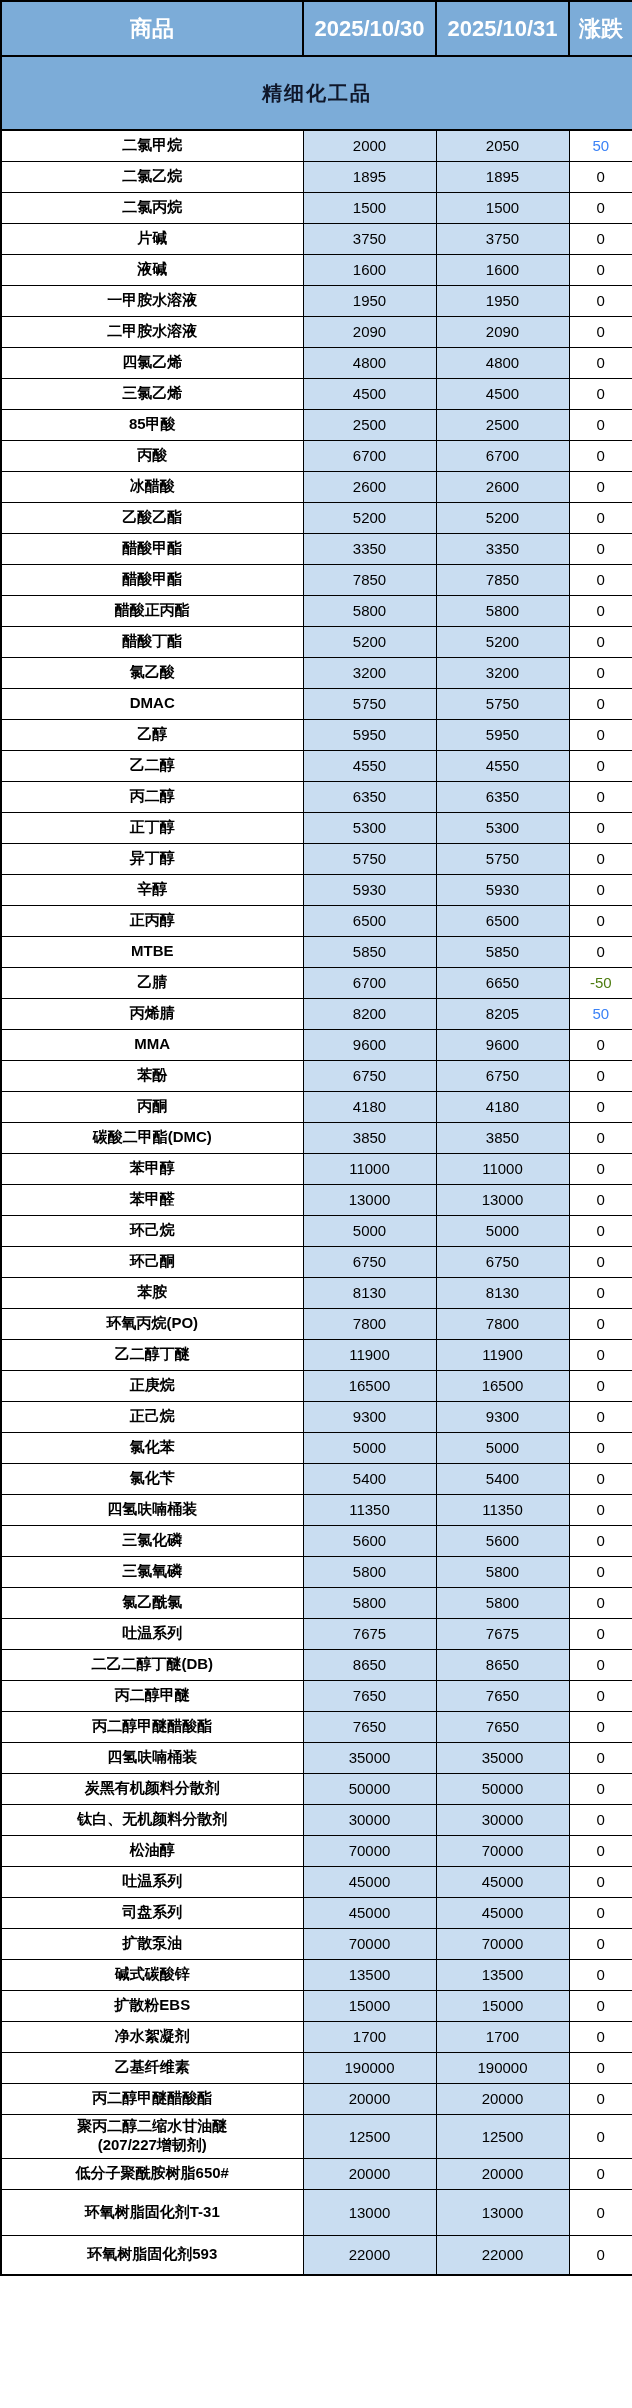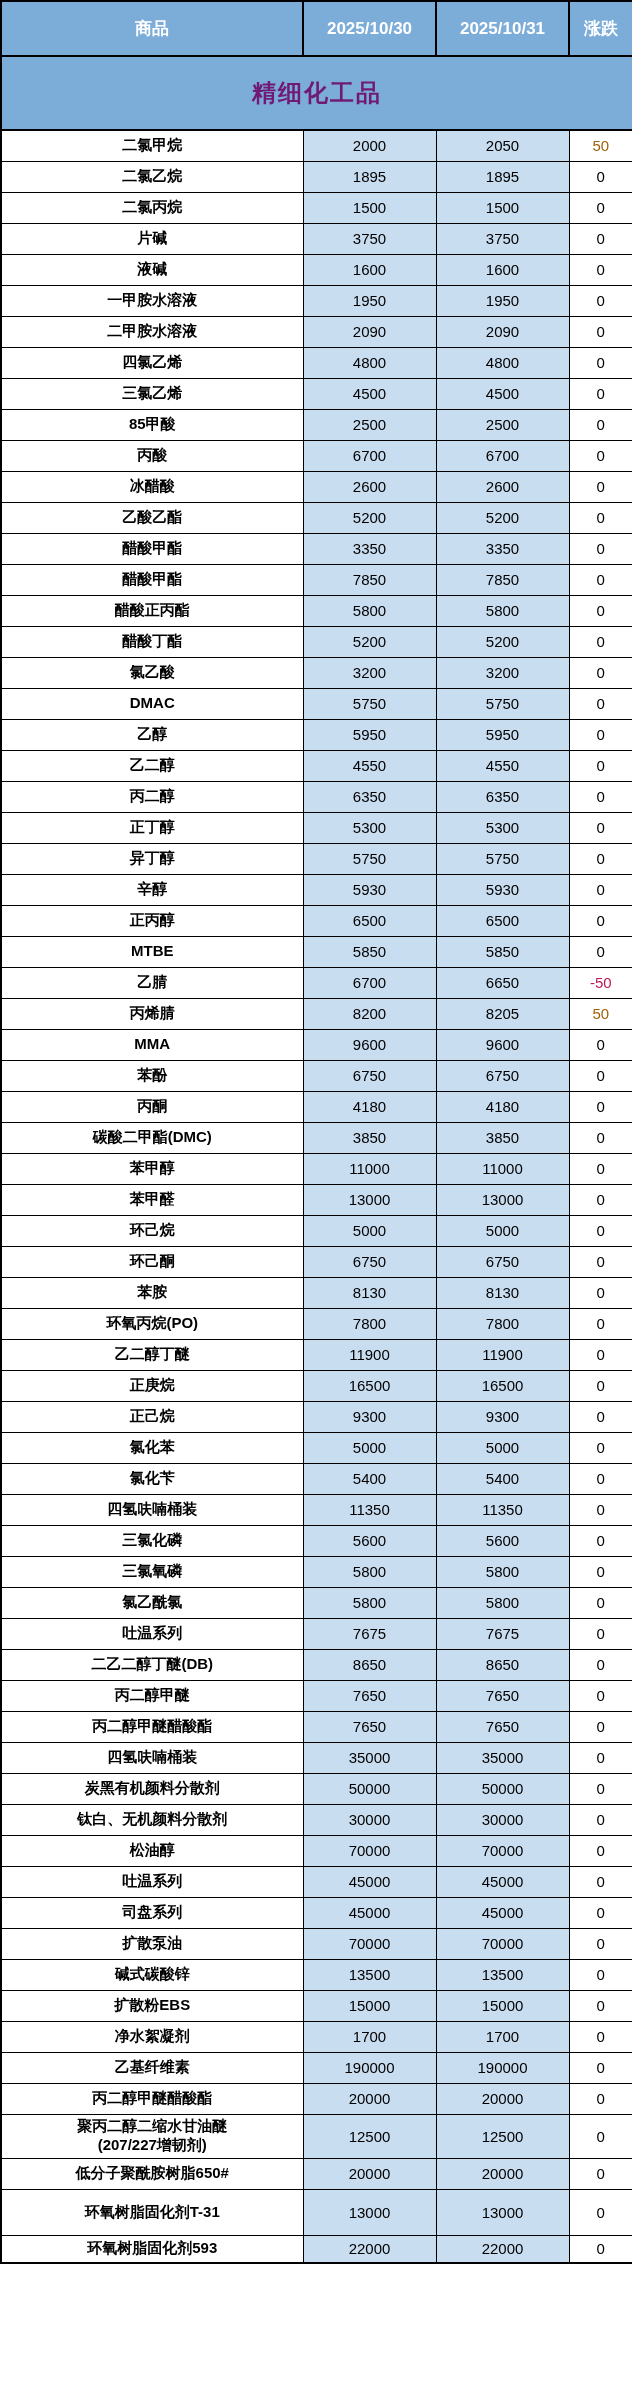--- a/index.html
+++ b/index.html
@@ -3,35 +3,35 @@
 <meta charset="utf-8">
 <style>
   html,body{margin:0;padding:0;background:#ffffff;}
   body{width:632px;font-family:"Liberation Sans","DejaVu Sans",sans-serif;color:#000;}
   table{width:632px;border-collapse:collapse;table-layout:fixed;border:2px solid #000;}
   col.c-name{width:302px;}
   col.c-d1{width:133px;}
   col.c-d2{width:133px;}
   col.c-chg{width:64px;}
   th{border:2px solid #000;background:#7cacd8;color:#ffffff;font-weight:bold;
-     font-size:17px;height:53px;text-align:center;vertical-align:middle;padding:0;}
+     font-size:22px;height:53px;text-align:center;vertical-align:middle;padding:0;}
   td{border:1px solid #000;text-align:center;vertical-align:middle;
      font-size:15px;padding:1px 2px;overflow:hidden;}
-  td.section{background:#7cacd8;color:#701a75;font-weight:bold;font-size:24px;
+  td.section{background:#7cacd8;color:#0f172a;font-weight:bold;font-size:20px;
      height:70px;border:2px solid #000;letter-spacing:2px;}
   td.name{background:#ffffff;font-weight:bold;white-space:pre-line;line-height:1.25;}
   td.val{background:#c9ddf1;}
   td.chg{background:#ffffff;}
-  td.chg.up{color:#a16207;}
-  td.chg.down{color:#be185d;}
+  td.chg.up{color:#3b82f6;}
+  td.chg.down{color:#4d7c0f;}
   td.chg.flat{color:#000000;}
   tbody tr{height:31px;}
   tbody tr:nth-child(65){height:44px;}
   tbody tr:nth-child(67){height:46px;}
-  tbody tr:nth-child(68){height:28px;}
+  tbody tr:nth-child(68){height:40px;}
 </style>
 </head>
 <body>
 
 <table>
   <colgroup>
     <col class="c-name">
       <col class="c-d1">
       <col class="c-d2">
       <col class="c-chg">

